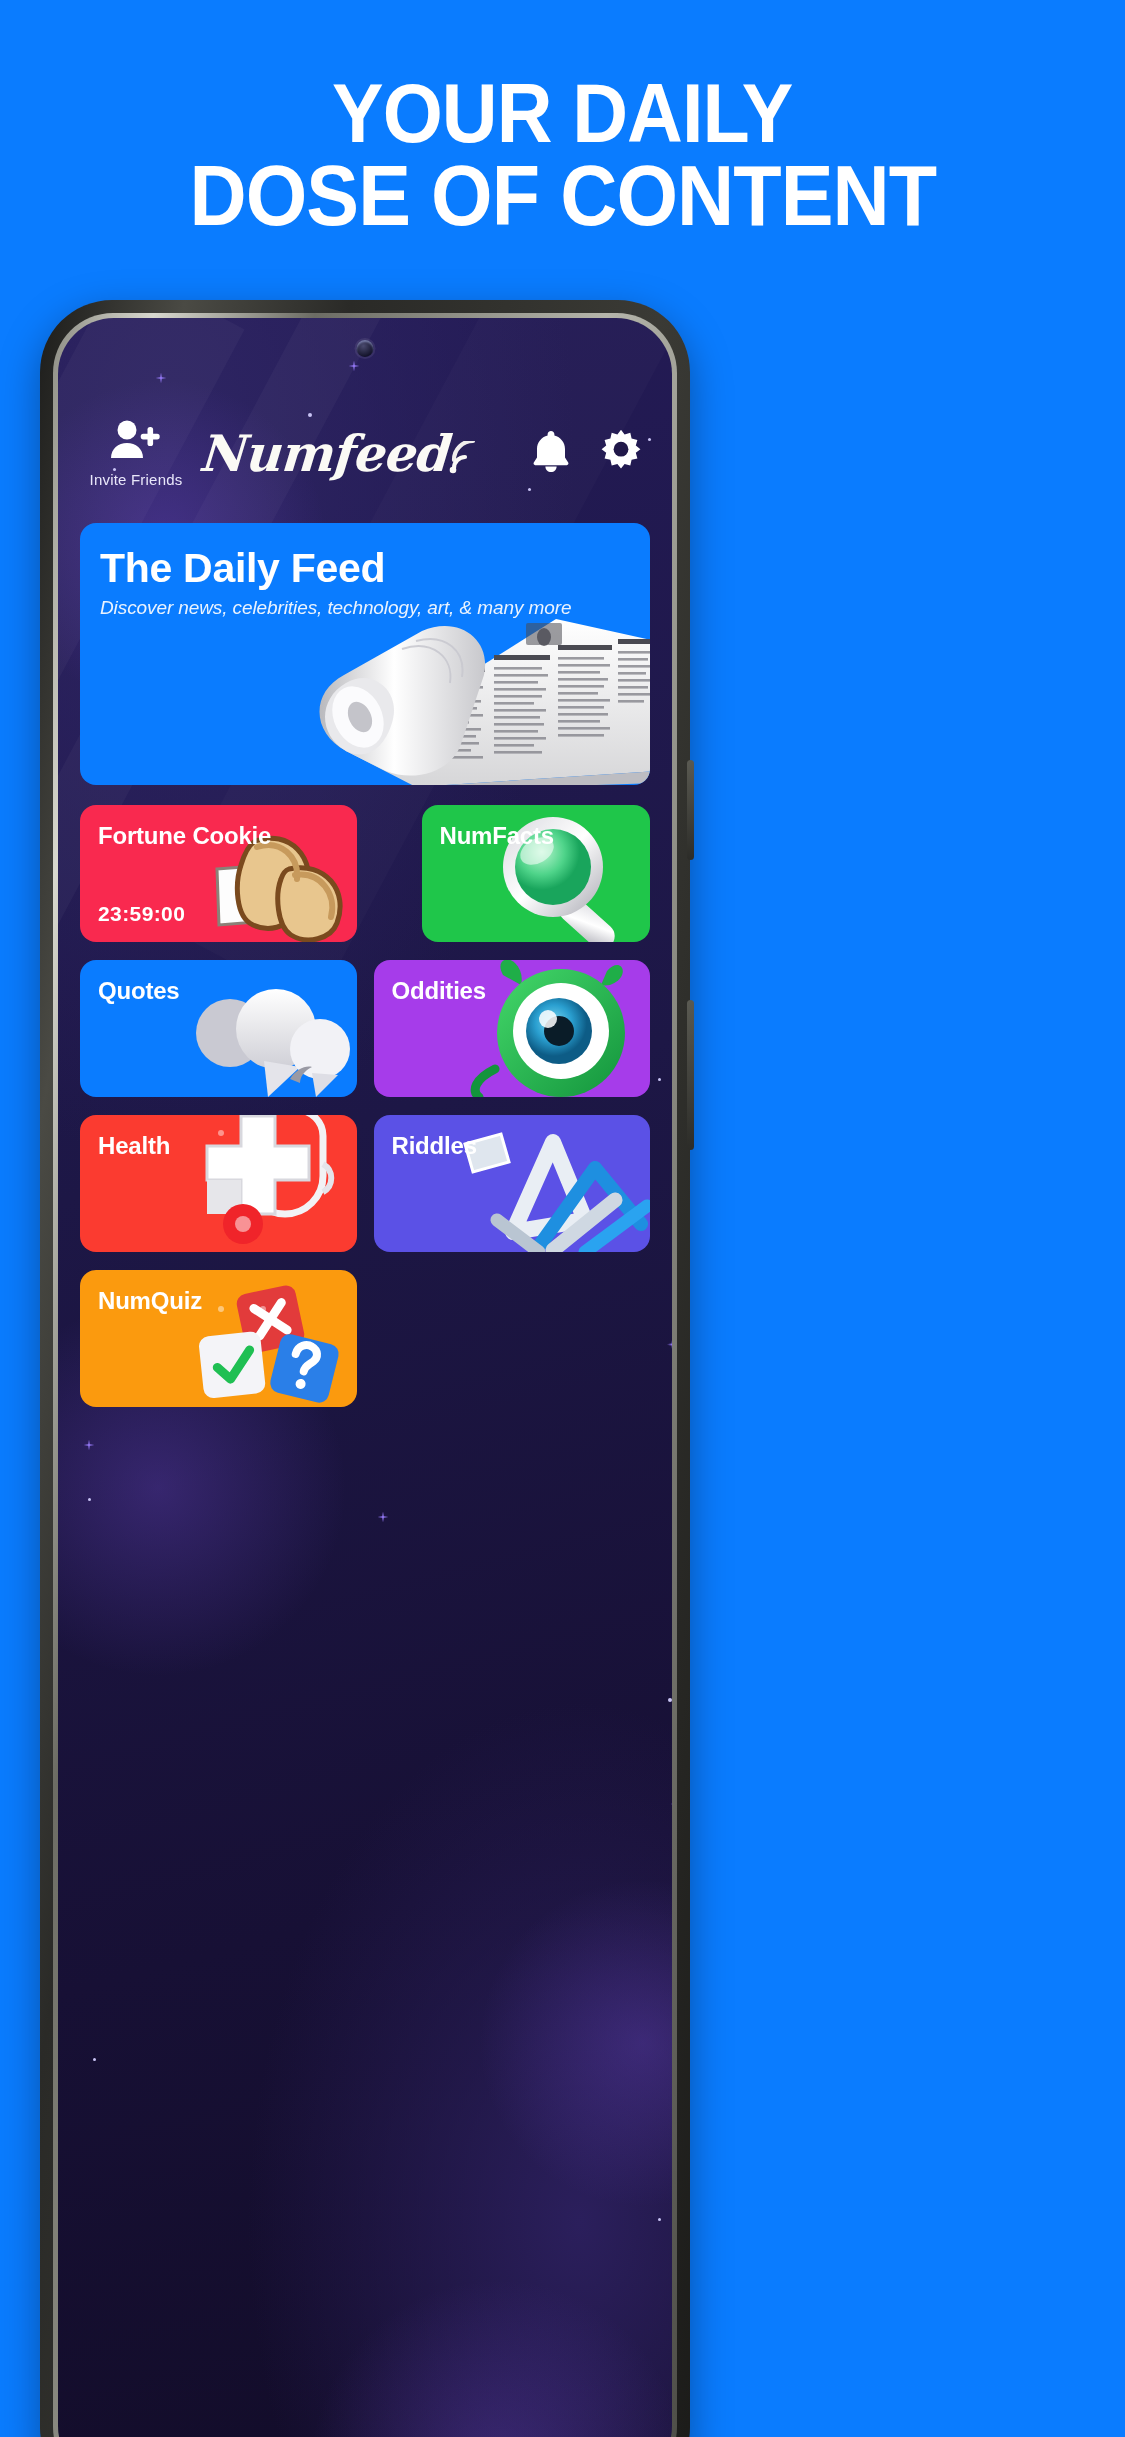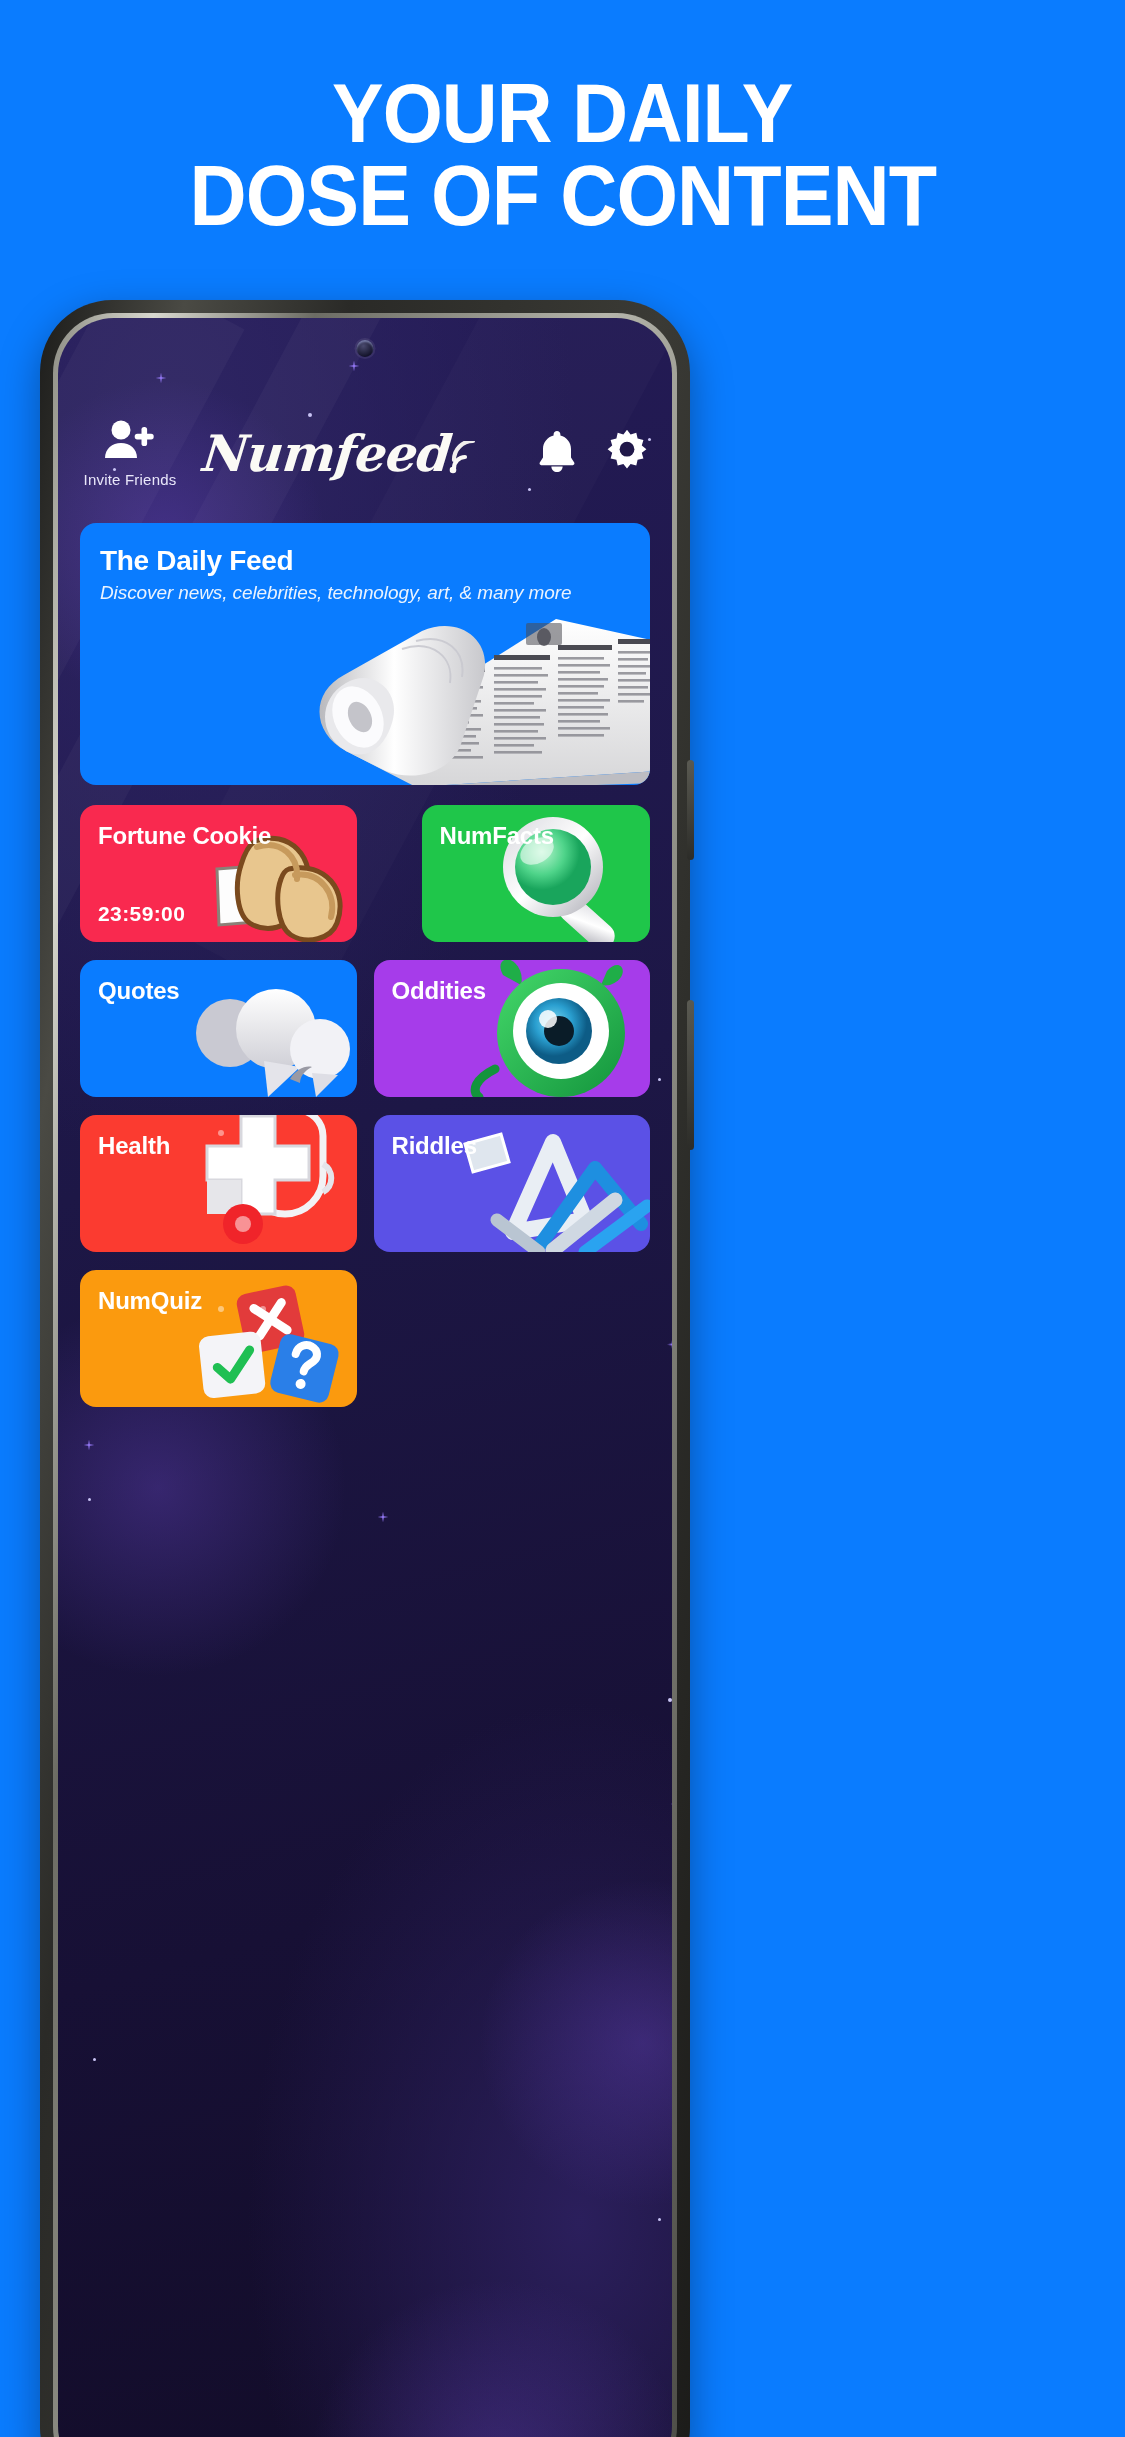--- a/index.html
+++ b/index.html
@@ -93,21 +93,21 @@
 
   
   .side-btn { position:absolute; right:-4px; width:7px; border-radius:4px;
     background:linear-gradient(180deg,#5a5a52,#2c2c28); }
   .side-btn.b1 { top:460px; height:100px; }
   .side-btn.b2 { top:700px; height:150px; }
 
   
   .app-header {
     position:absolute; top:100px; left:0; width:100%;
-    display:flex; align-items:center; padding:0 22px;
+    display:flex; align-items:center; padding:0 28px;
   }
   .invite {
     display:flex; flex-direction:column; align-items:center;
     width:100px; flex:none; cursor:pointer;
   }
   .invite-label {
     color:#E9E7FA; font-size:15px; margin-top:7px; letter-spacing:.2px;
     white-space:nowrap;
   }
   .logo-wrap { flex:1; display:flex; justify-content:center; align-items:center; }
@@ -128,21 +128,21 @@
   .content { position:absolute; top:205px; left:0; width:100%; padding:0 22px; }
   .feed-card {
     position:relative;
     width:100%; height:262px;
     background:#0A7CFF;
     border-radius:16px;
     overflow:hidden;
     padding:22px 0 0 20px;
     cursor:pointer;
   }
-  .feed-title { color:#fff; font-size:28px; font-weight:bold; letter-spacing:-.3px; }
+  .feed-title { color:#fff; font-size:41px; font-weight:bold; letter-spacing:-.3px; }
   .feed-sub { color:#EAF3FF; font-size:19px; font-style:italic; margin-top:5px; letter-spacing:-.1px; }
   .newspaper { position:absolute; right:-6px; bottom:-6px; width:430px; height:190px; }
 
   
   .grid {
     margin-top:20px;
     display:grid;
     grid-template-columns:1fr 1fr;
     gap:18px 17px;
   }

